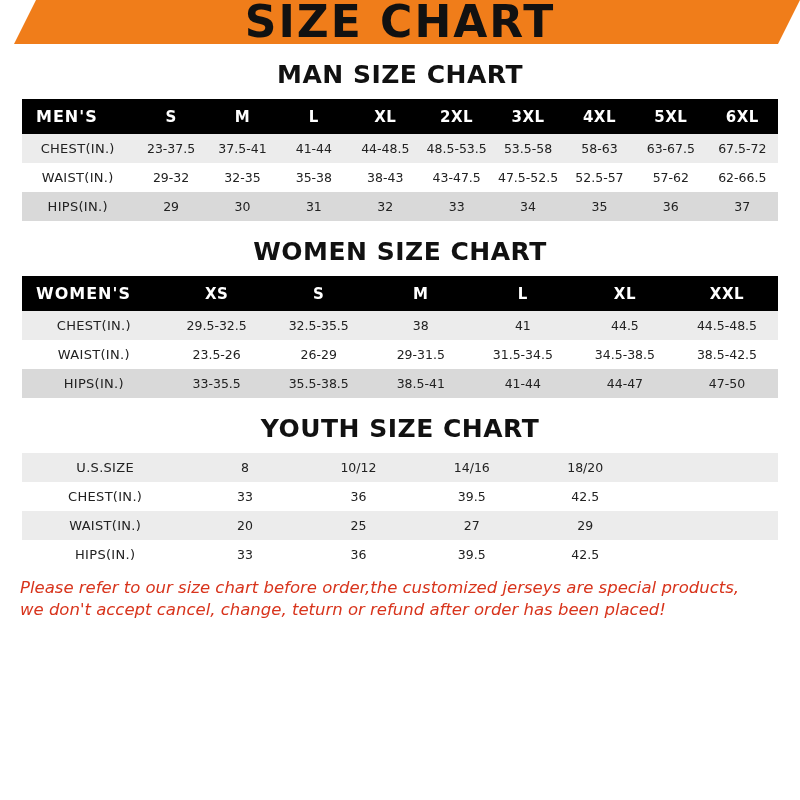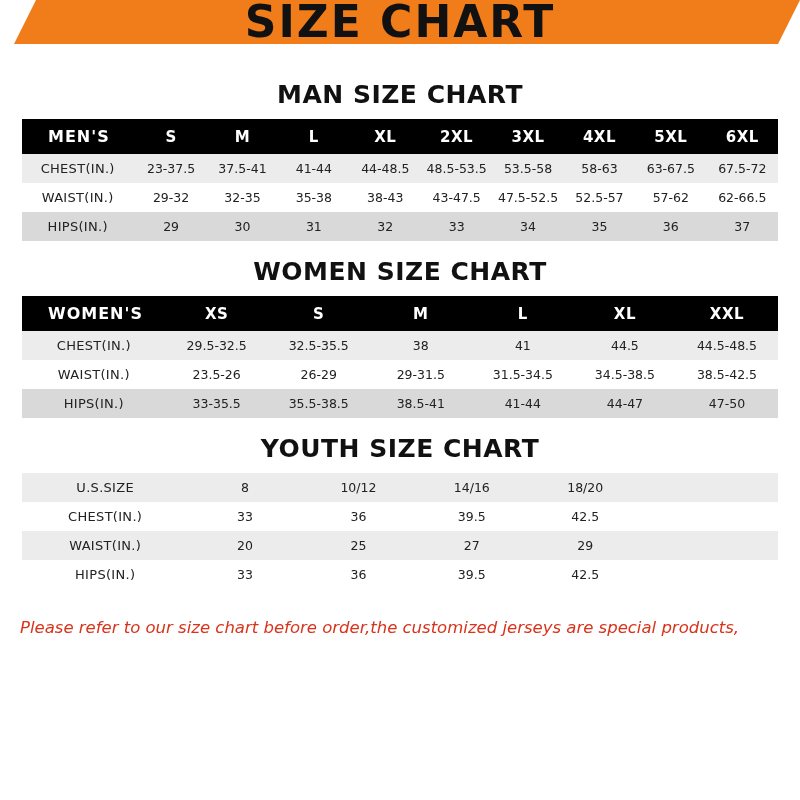--- a/index.html
+++ b/index.html
@@ -11,21 +11,20 @@
     font-family: "DejaVu Sans", sans-serif;
     overflow: hidden;
   }
   .page {
     position: relative;
     width: 800px;
     height: 604px;
     background: #fff;
     display: flex;
     flex-direction: column;
-    gap: 20px;
   }
   
   .banner {
     background: #f07d1a;
     height: 72px;
     display: flex;
     align-items: center;
     justify-content: center;
     position: relative;
   }
@@ -84,21 +83,21 @@
   }
   table.size-table tr.head-row th {
     padding: 8px 2px;
     font-weight: bold;
     font-size: 15px;
     text-align: center;
     letter-spacing: 0.5px;
   }
   table.size-table tr.head-row th.label-col {
     text-align: left;
-    padding-left: 26px;
+    padding-left: 14px;
     font-size: 16px;
     letter-spacing: 1px;
   }
   table.size-table td {
     text-align: center;
     padding: 7px 2px;
     font-size: 12.5px;
   }
   table.size-table td.label-col {
     text-align: center;
@@ -294,15 +293,16 @@
         <td>42.5</td>
         <td></td>
       </tr>
     </tbody>
       </table>
 
   </div>
 
   <div class="footer-note">
     <span class="line">Please refer to our size chart before order,the customized jerseys are special products,</span>
+    <span class="line">we don't accept cancel, change, teturn or refund after order has been placed!</span>
   </div>
 
 </div>
 
 </body></html>

